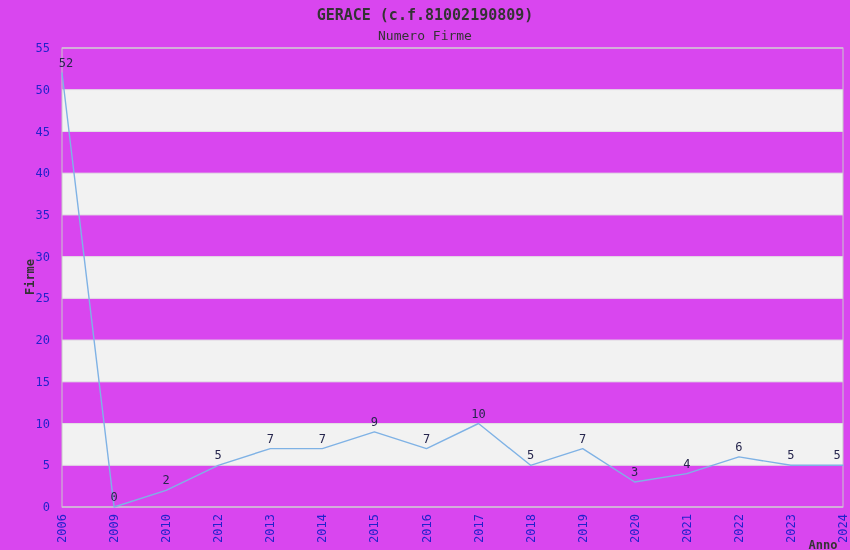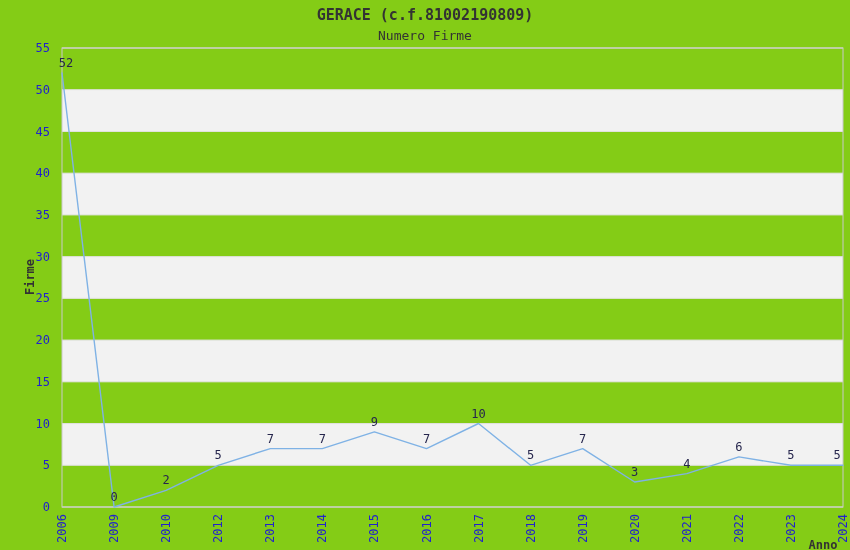--- a/index.html
+++ b/index.html
@@ -1,20 +1,20 @@
 <!DOCTYPE html>
 <html><head>
 <meta charset="utf-8">
 <style>
   html, body { margin: 0; padding: 0; background: #ffffff; }
   .chart-root {
     position: relative;
     width: 850px;
     height: 550px;
-    background: #84cc16;
+    background: #d946ef;
     font-family: "DejaVu Sans Mono", monospace;
     overflow: hidden;
   }
   .chart-title {
     position: absolute;
     top: 6px;
     left: 0;
     width: 100%;
     text-align: center;
     font-size: 15px;

